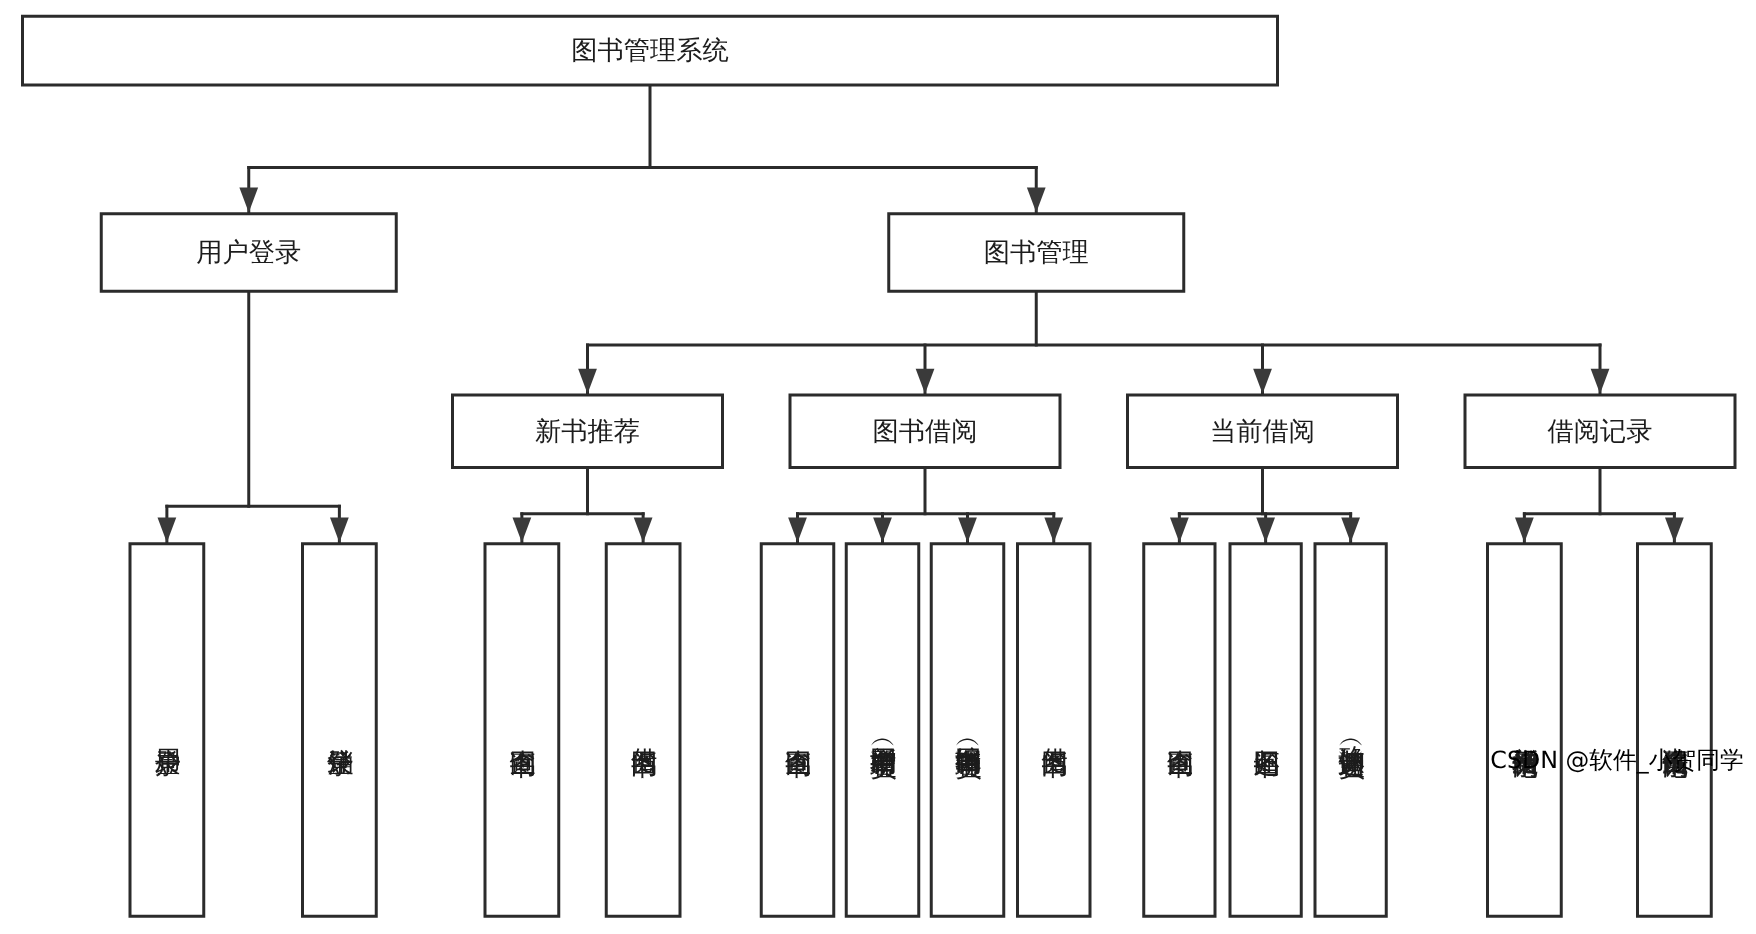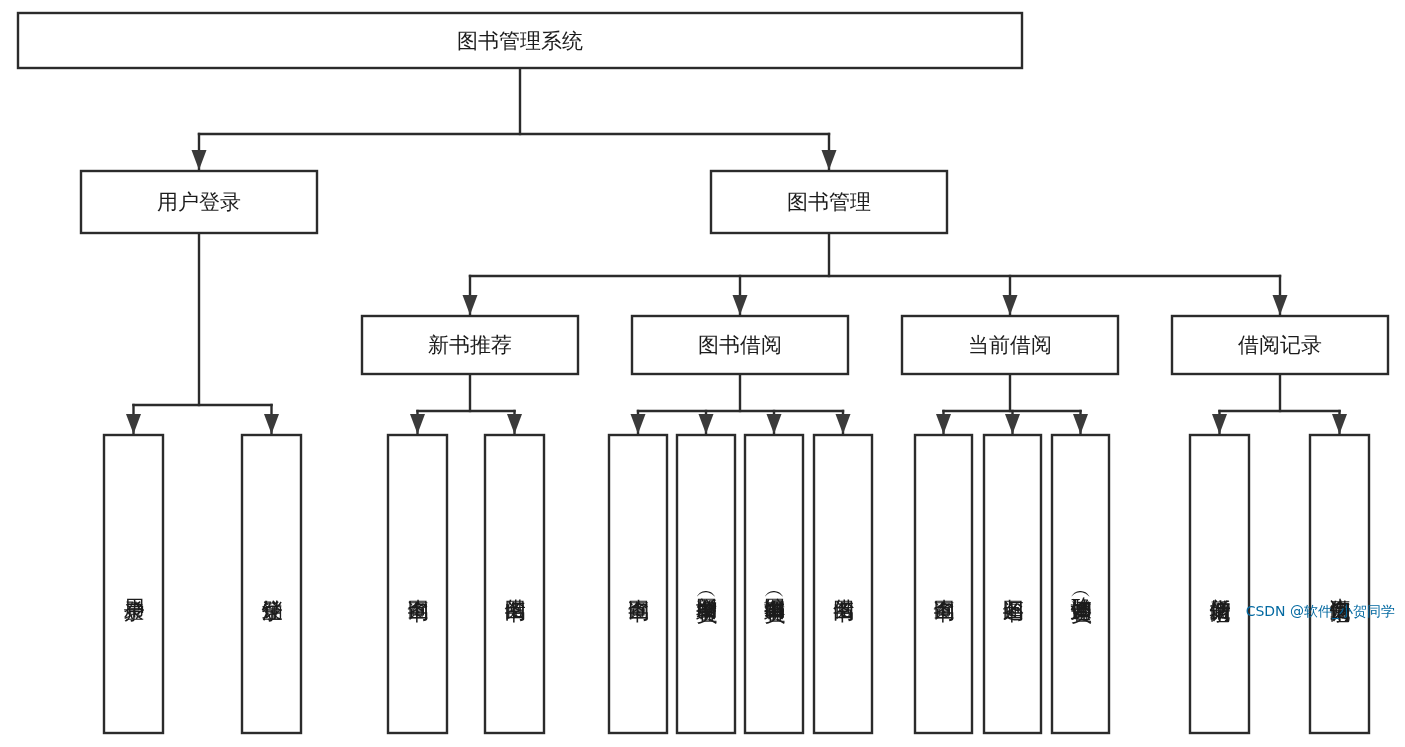--- a/index.html
+++ b/index.html
@@ -64,22 +64,22 @@
     line-height: 1.12;
     letter-spacing: 1px;
     white-space: nowrap;
     text-align: center;
   }
   .watermark {
     position: absolute;
     right: 10px;
     bottom: 6px;
     font-family: "DejaVu Sans", "Liberation Sans", sans-serif;
-    font-size: 14px;
-    color: #0369a1;
+    font-size: 19px;
+    color: #000000;
     white-space: nowrap;
     pointer-events: none;
   }
 </style>
 </head>
 <body>
 
 <div id="diagram-root">
 
   <svg id="chart-svg" viewBox="0 0 1405 747">

